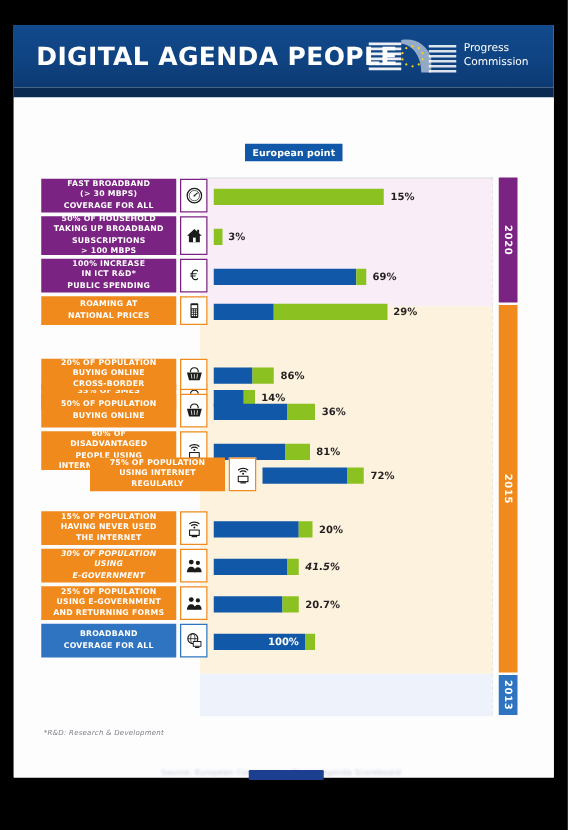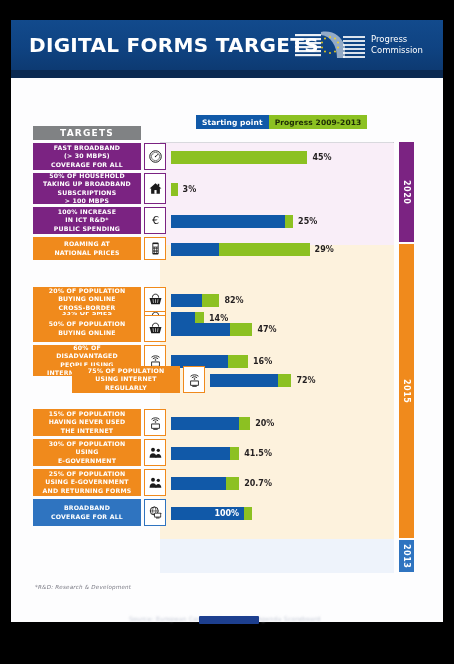--- a/index.html
+++ b/index.html
@@ -218,21 +218,21 @@
     border-radius: 1px;
   }
 </style>
 </head>
 <body>
 
 <div class="screen">
   <div class="sheet">
 
     <div class="header">
-      <div class="header-title">DIGITAL FORMS TARGETS</div>
+      <div class="header-title">DIGITAL AGENDA PEOPLE</div>
       <div class="eu-logo">
         <svg width="140" height="38" viewBox="0 0 140 38">
           <g fill="#ffffff" opacity="0.92">
             <rect x="2" y="8" width="26" height="2.2"></rect>
             <rect x="2" y="12" width="26" height="2.2"></rect>
             <rect x="2" y="16" width="26" height="2.2"></rect>
             <rect x="2" y="20" width="26" height="2.2"></rect>
             <rect x="2" y="24" width="26" height="2.2"></rect>
             <rect x="2" y="28" width="26" height="2.2"></rect>
           </g>
@@ -268,25 +268,23 @@
 
     <div class="body-area">
 
       <div class="plot">
         <div class="zone zone-2020" style="top:0px;height:102px;"></div>
         <div class="zone zone-2015" style="top:102px;height:294px;"></div>
         <div class="zone zone-2013" style="top:396px;height:34px;"></div>
       </div>
 
       <div class="legend">
-        <div class="legend-item legend-blue">Starting point</div>
-        <div class="legend-item legend-green">Progress 2009-2013</div>
+        <div class="legend-item legend-blue">European point</div>
       </div>
 
-      <div class="targets-head">TARGETS</div>
 
       <div class="rows" id="rows-host">
           <div class="row" style="height: 30px; position: absolute; top: 0px;">
             <div class="chip purple" style="top: 1px; height: 27px;">
               <div>
                 <div>FAST BROADBAND</div>
                 <div>(&gt; 30 MBPS)</div>
                 <div>COVERAGE FOR ALL</div>
               </div>
             </div>
@@ -296,21 +294,21 @@
         <circle cx="12" cy="12" r="6.6" fill="none" stroke="#1b1b1b" stroke-width="0.9"></circle>
         <line x1="12" y1="12" x2="16" y2="8.5" stroke="#1b1b1b" stroke-width="1.4"></line>
         <circle cx="12" cy="12" r="1.1" fill="#1b1b1b"></circle>
         <line x1="7" y1="8" x2="7.9" y2="9" stroke="#1b1b1b" stroke-width="0.9"></line>
         <line x1="17" y1="8" x2="16.1" y2="9" stroke="#1b1b1b" stroke-width="0.9"></line>
       </svg>
             </div>
             <div class="bar-track" style="top: 9px; width: 136.4px;">
               <div class="seg seg-green" style="left: 0px; width: 136.4px;"></div>
             </div>
-            <div class="bar-value" style="top: 11px; left: 301.4px;">45%</div>
+            <div class="bar-value" style="top: 11px; left: 301.4px;">15%</div>
           </div>
           <div class="row" style="height: 34px; position: absolute; top: 30px;">
             <div class="chip purple" style="top: 1px; height: 31px;">
               <div>
                 <div>50% OF HOUSEHOLD</div>
                 <div>TAKING UP BROADBAND</div>
                 <div>SUBSCRIPTIONS</div>
                 <div>&gt; 100 MBPS</div>
               </div>
             </div>
@@ -336,21 +334,21 @@
             </div>
             <div class="iconbox purple" style="top: 1px; height: 27px;">
               <svg width="15" height="15" viewBox="0 0 24 24">
         <text x="12" y="18.2" font-family="DejaVu Sans, sans-serif" font-size="18" text-anchor="middle" fill="#1b1b1b">€</text>
       </svg>
             </div>
             <div class="bar-track" style="top: 9px; width: 122.1px;">
               <div class="seg seg-blue" style="width: 114.4px;"></div>
               <div class="seg seg-green" style="left: 114.4px; width: 7.7px;"></div>
             </div>
-            <div class="bar-value" style="top: 11px; left: 287.1px;">25%</div>
+            <div class="bar-value" style="top: 11px; left: 287.1px;">69%</div>
           </div>
           <div class="row" style="height: 26px; position: absolute; top: 94px;">
             <div class="chip orange" style="top: 1px; height: 23px;">
               <div>
                 <div>ROAMING AT</div>
                 <div>NATIONAL PRICES</div>
               </div>
             </div>
             <div class="iconbox orange" style="top: 1px; height: 23px;">
               <svg width="15" height="15" viewBox="0 0 24 24">
@@ -418,21 +416,21 @@
           <line x1="8" y1="11.5" x2="8.8" y2="17.5"></line>
           <line x1="12" y1="11.5" x2="12" y2="17.5"></line>
           <line x1="16" y1="11.5" x2="15.2" y2="17.5"></line>
         </g>
       </svg>
             </div>
             <div class="bar-track" style="top: 8px; width: 48.4px;">
               <div class="seg seg-blue" style="width: 30.8px;"></div>
               <div class="seg seg-green" style="left: 30.8px; width: 17.6px;"></div>
             </div>
-            <div class="bar-value" style="top: 10px; left: 213.4px;">82%</div>
+            <div class="bar-value" style="top: 10px; left: 213.4px;">86%</div>
           </div>
           <div class="row" style="height: 30px; position: absolute; top: 172px;">
             <div class="chip orange" style="top: 1px; height: 27px;">
               <div>
                 <div>50% OF POPULATION</div>
                 <div>BUYING ONLINE</div>
               </div>
             </div>
             <div class="iconbox orange" style="top: 1px; height: 27px;">
               <svg width="15" height="15" viewBox="0 0 24 24">
@@ -442,21 +440,21 @@
           <line x1="8" y1="11.5" x2="8.8" y2="17.5"></line>
           <line x1="12" y1="11.5" x2="12" y2="17.5"></line>
           <line x1="16" y1="11.5" x2="15.2" y2="17.5"></line>
         </g>
       </svg>
             </div>
             <div class="bar-track" style="top: 9px; width: 81.4px;">
               <div class="seg seg-blue" style="width: 59.4px;"></div>
               <div class="seg seg-green" style="left: 59.4px; width: 22px;"></div>
             </div>
-            <div class="bar-value" style="top: 11px; left: 246.4px;">47%</div>
+            <div class="bar-value" style="top: 11px; left: 246.4px;">36%</div>
           </div>
           <div class="row" style="height: 34px; position: absolute; top: 202px;">
             <div class="chip orange" style="top: 1px; height: 31px;">
               <div>
                 <div>60% OF</div>
                 <div>DISADVANTAGED</div>
                 <div>PEOPLE USING</div>
                 <div>INTERNET REGULARLY</div>
               </div>
             </div>
@@ -469,21 +467,21 @@
         <circle cx="12" cy="11.4" r="1.3" fill="#1b1b1b"></circle>
         <rect x="5" y="14" width="14" height="8.4" rx="0.8" fill="#1b1b1b"></rect>
         <rect x="6.4" y="15.3" width="11.2" height="5.6" fill="#ffffff"></rect>
         <rect x="8.4" y="22.4" width="7.2" height="1.6" fill="#1b1b1b"></rect>
       </svg>
             </div>
             <div class="bar-track" style="top: 11px; width: 77px;">
               <div class="seg seg-blue" style="width: 57.2px;"></div>
               <div class="seg seg-green" style="left: 57.2px; width: 19.8px;"></div>
             </div>
-            <div class="bar-value" style="top: 13px; left: 242px;">16%</div>
+            <div class="bar-value" style="top: 13px; left: 242px;">81%</div>
           </div>
           <div class="row" style="height: 30px; position: absolute; top: 223px; margin-left: 39px;">
             <div class="chip orange" style="top: 1px; height: 27px;">
               <div>
                 <div>75% OF POPULATION</div>
                 <div>USING INTERNET</div>
                 <div>REGULARLY</div>
               </div>
             </div>
             <div class="iconbox orange" style="top: 1px; height: 27px;">
@@ -523,21 +521,21 @@
         <rect x="6.4" y="15.3" width="11.2" height="5.6" fill="#ffffff"></rect>
         <rect x="8.4" y="22.4" width="7.2" height="1.6" fill="#1b1b1b"></rect>
       </svg>
             </div>
             <div class="bar-track" style="top: 9px; width: 79.2px;">
               <div class="seg seg-blue" style="width: 68.2px;"></div>
               <div class="seg seg-green" style="left: 68.2px; width: 11px;"></div>
             </div>
             <div class="bar-value" style="top: 11px; left: 244.2px;">20%</div>
           </div>
-          <div class="row" style="height: 30px; position: absolute; top: 296px;">
+          <div class="row" style="height: 30px; position: absolute; top: 296px; font-style: italic;">
             <div class="chip orange" style="top: 1px; height: 27px;">
               <div>
                 <div>30% OF POPULATION</div>
                 <div>USING</div>
                 <div>E-GOVERNMENT</div>
               </div>
             </div>
             <div class="iconbox orange" style="top: 1px; height: 27px;">
               <svg width="15" height="15" viewBox="0 0 24 24">
         <circle cx="8" cy="7.5" r="3.1" fill="#1b1b1b"></circle>

